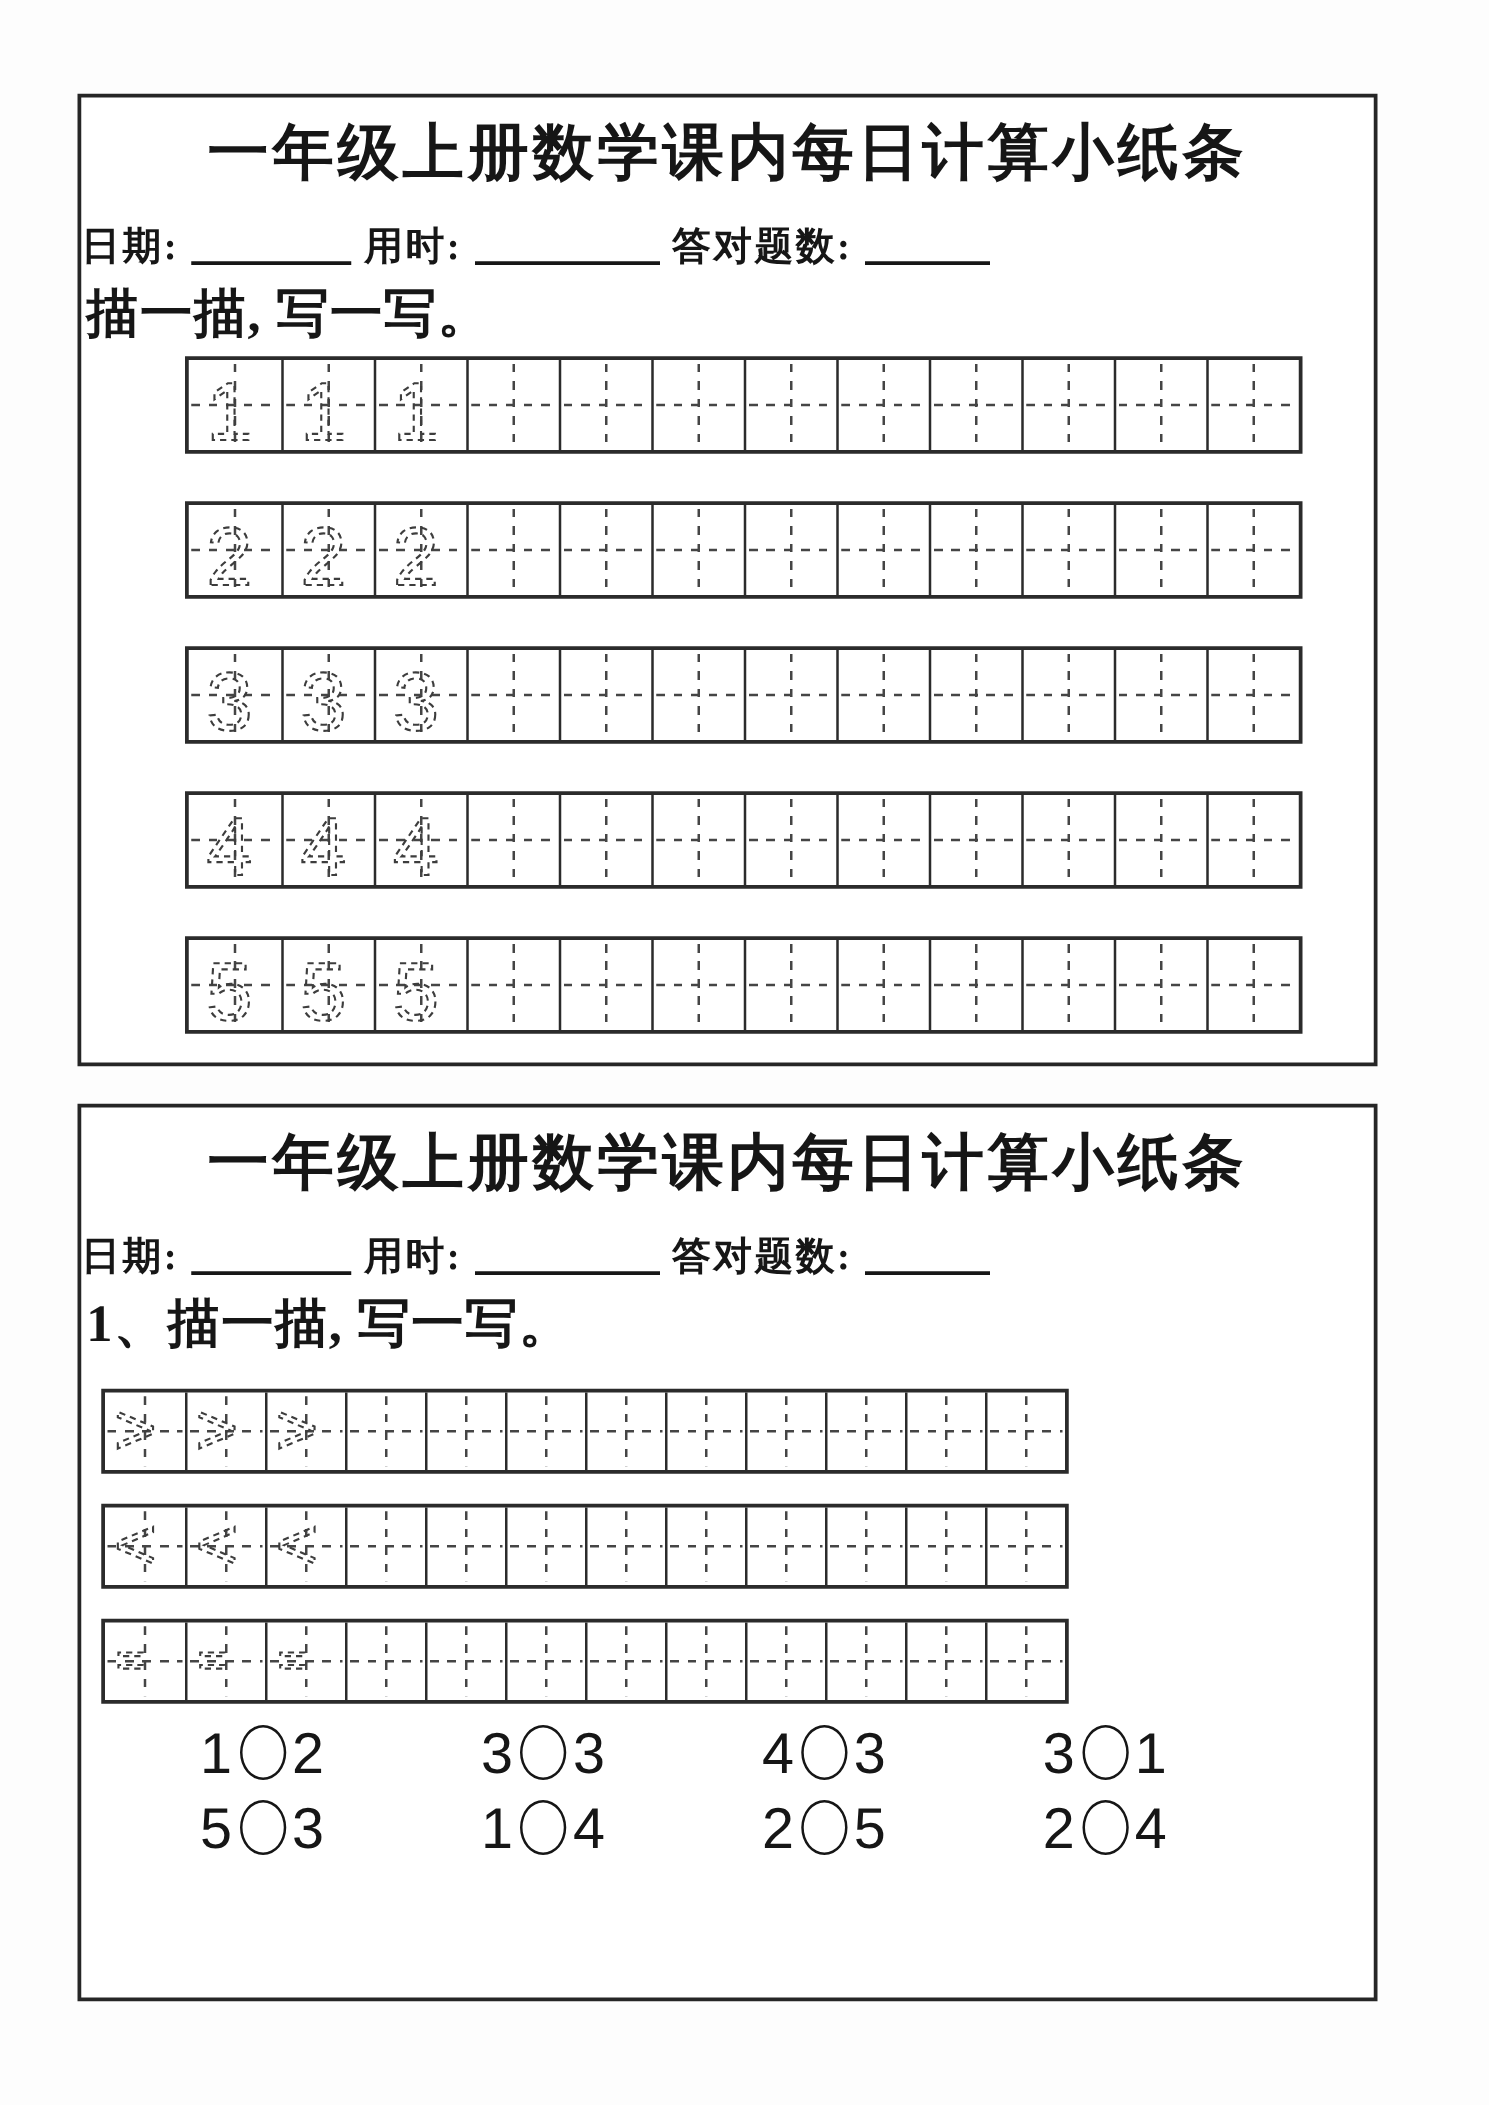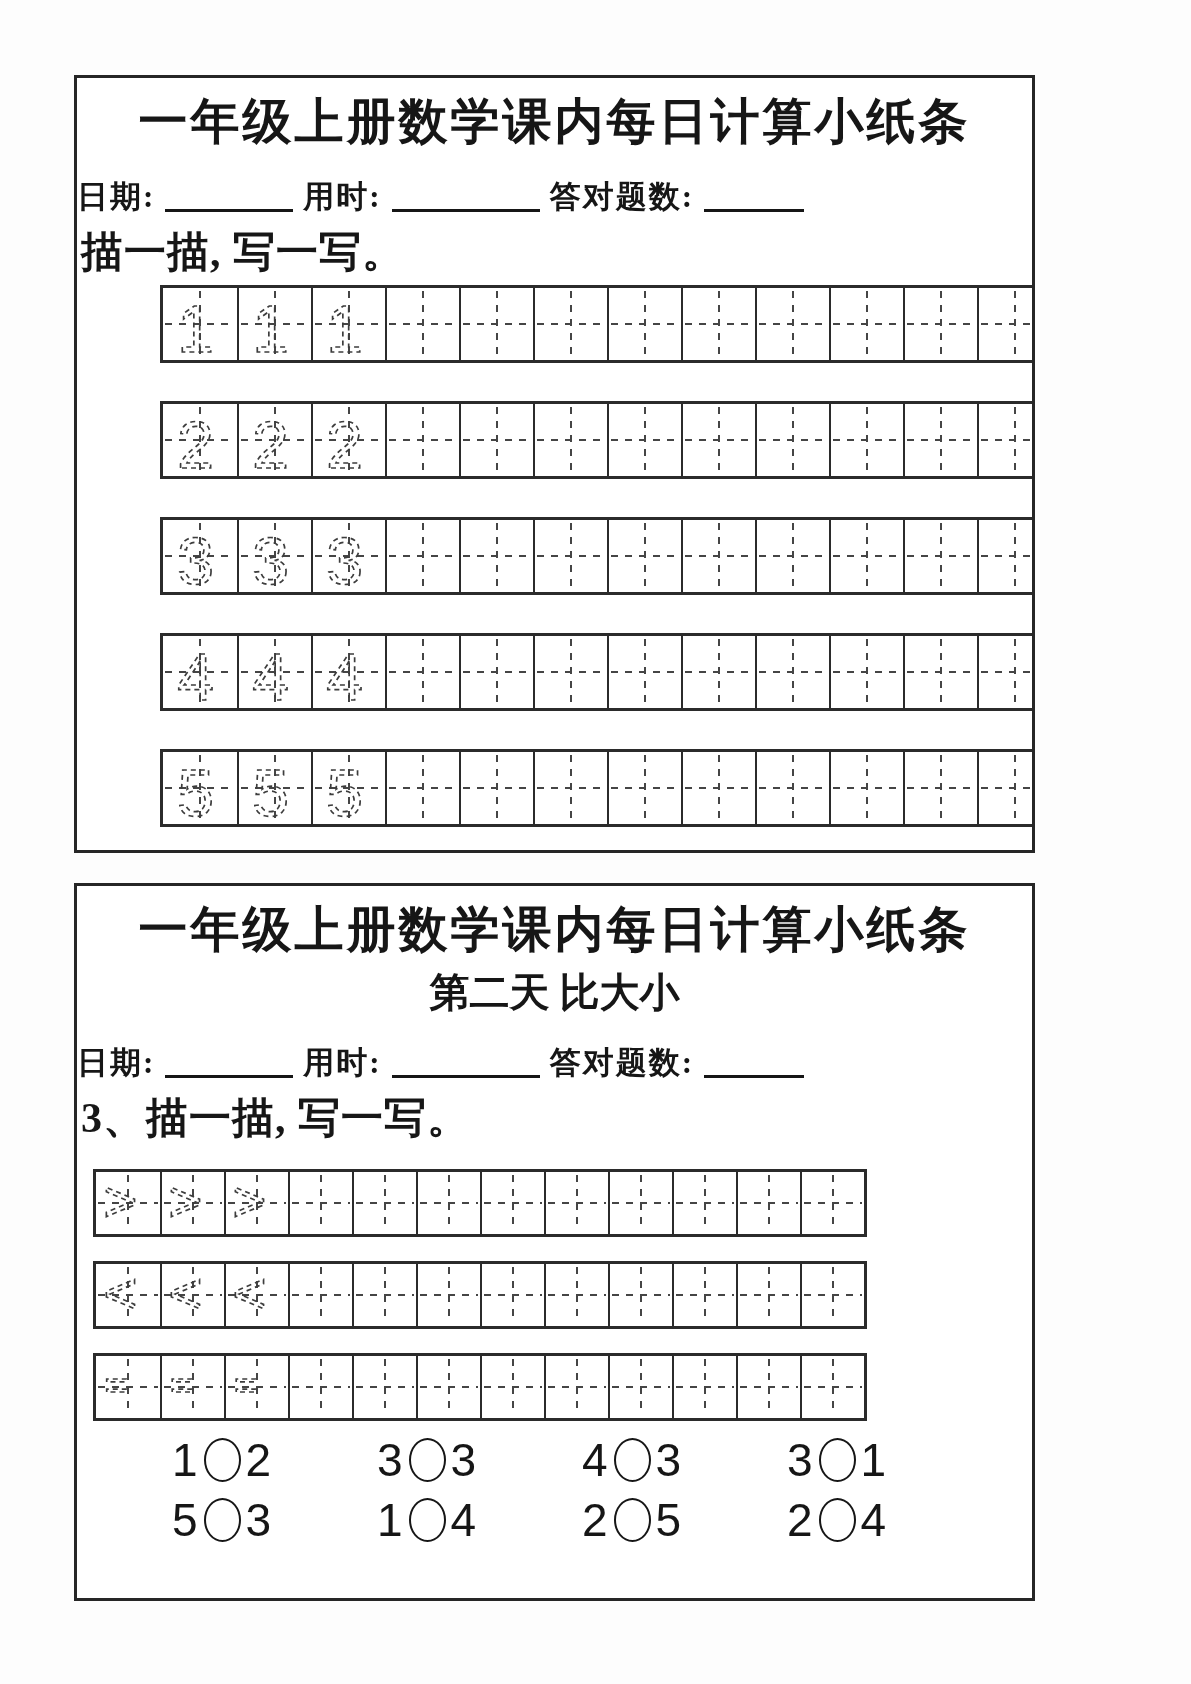--- a/index.html
+++ b/index.html
@@ -1,21 +1,21 @@
 <!DOCTYPE html>
 <html><head>
 <meta charset="utf-8">
 <style>
   html,body{margin:0;padding:0;}
   body{
     width:1191px;height:1684px;background:#fdfdfd;position:relative;
     font-family:"Liberation Serif", serif;color:#161616;
   }
   .sheet{
-    position:absolute;left:74px;width:961px;box-sizing:border-box;
+    position:absolute;left:62px;width:1040px;box-sizing:border-box;
     border:3px solid #262626;background:#fff;overflow:hidden;
   }
   #sheet1{top:75px;height:778px;}
   #sheet2{top:883px;height:718px;}
 
   .title{
     margin:16px 10px 0;text-align:center;font-size:49px;font-weight:bold;
     letter-spacing:3px;line-height:1.15;
   }
   .subtitle{
@@ -212,25 +212,24 @@
           <div class="trace-cell"></div>
           <div class="trace-cell"></div>
           <div class="trace-cell"></div>
           <div class="trace-cell"></div>
         </div>
       </div>
   </section>
 
   <section class="sheet" id="sheet2">
     <h1 class="title">一年级上册数学课内每日计算小纸条</h1>
-    <h2 class="subtitle">第二天 比大小</h2>
     <div class="meta">
       <span class="lbl">日期:</span><span class="blank w-date"></span><span class="lbl">用时:</span><span class="blank w-time"></span><span class="lbl">答对题数:</span><span class="blank w-score"></span>
     </div>
-    <div class="prompt">3、描一描, 写一写。</div>
+    <div class="prompt">1、描一描, 写一写。</div>
     <div class="trace-rows">
         <div class="trace-row">
           <div class="trace-cell">
             <svg class="trace-glyph glyph-sym" width="100%" height="100%">
               <text x="38%" y="79%" text-anchor="middle">&gt;</text>
             </svg>
           </div>
           <div class="trace-cell">
             <svg class="trace-glyph glyph-sym" width="100%" height="100%">
               <text x="38%" y="79%" text-anchor="middle">&gt;</text>

